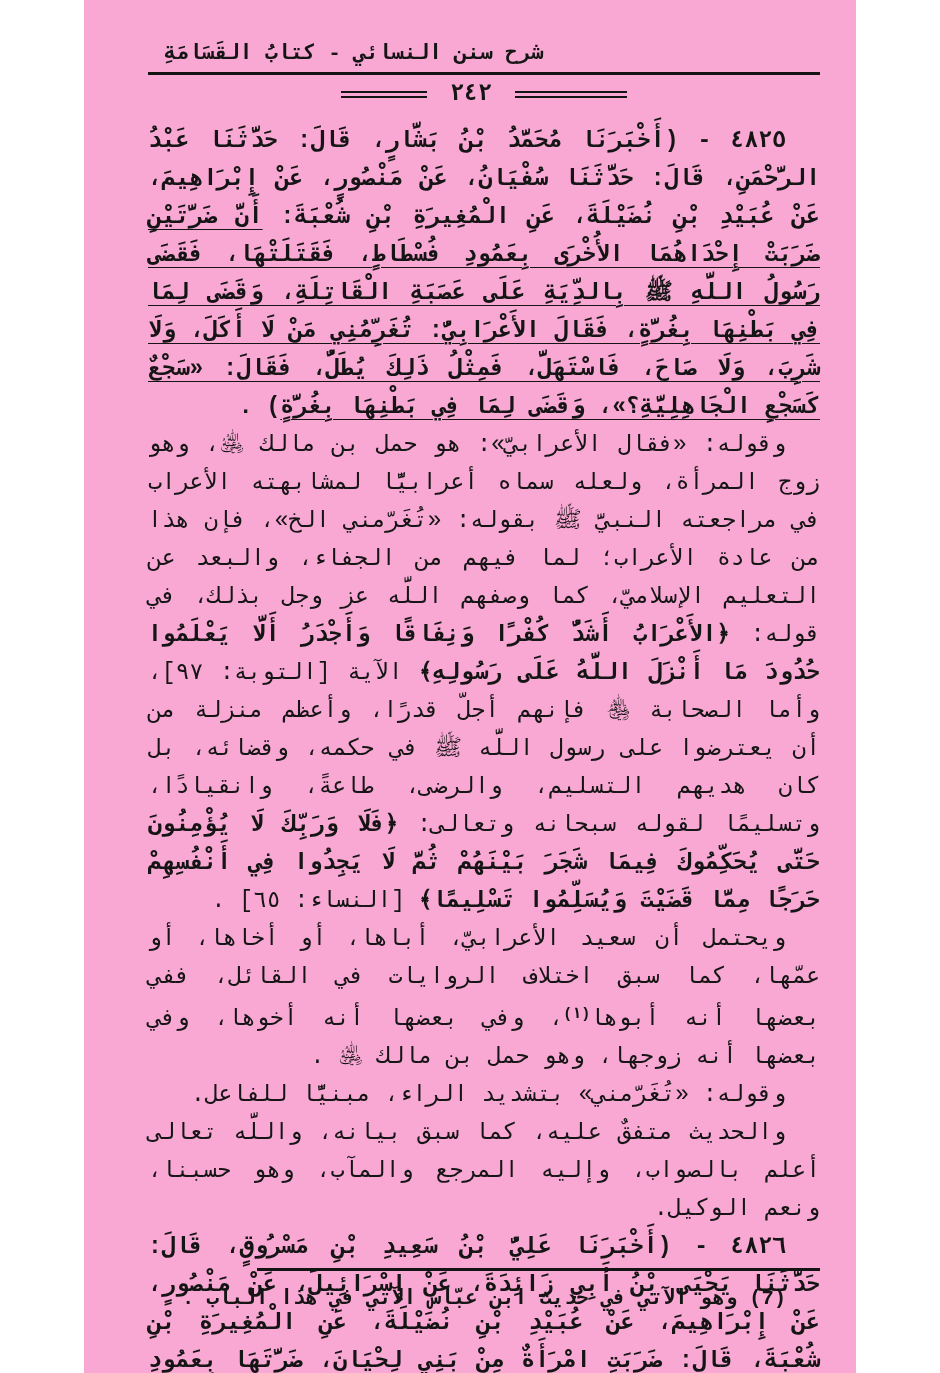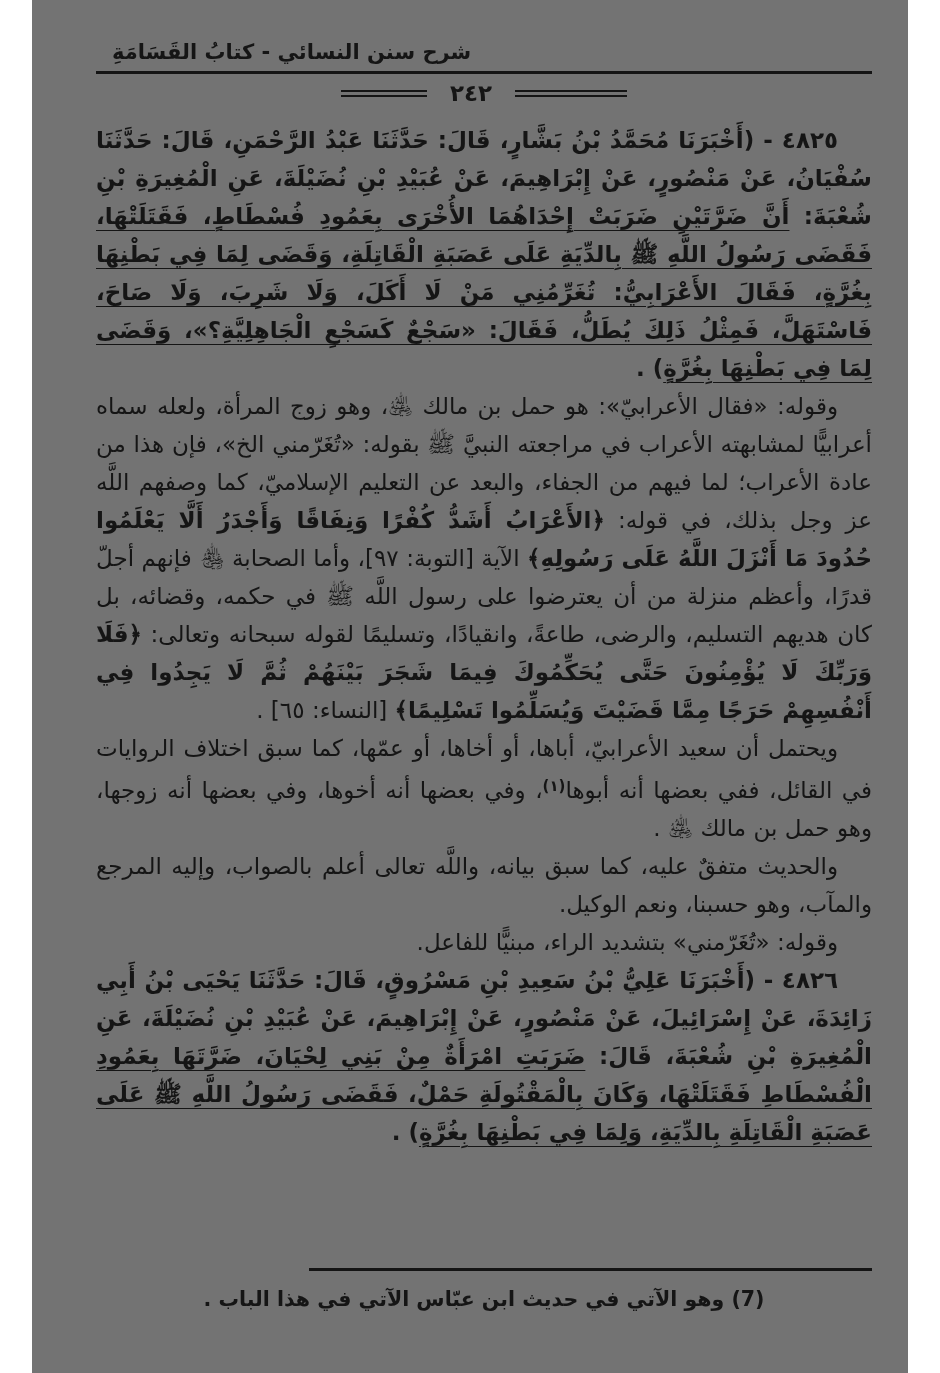--- a/index.html
+++ b/index.html
@@ -1,28 +1,29 @@
 <!DOCTYPE html>
 <html lang="ar" dir="rtl"><head>
 <meta charset="utf-8">
 <style>
   * { margin: 0; padding: 0; box-sizing: border-box; }
   html, body { background: #ffffff; }
   body { font-family: "DejaVu Sans", sans-serif; }
 
   .page {
     position: relative;
-    width: 876px;
+    width: 772px;
     height: 1373px;
     margin: 0 auto;
-    background: #737373;
+    background: #f9a8d4;
     color: #151515;
     direction: rtl;
     padding: 40px 36px 24px 64px;
     overflow: hidden;
+    font-family: Liberation Mono, monospace;
   }
 
   
   .header-title {
     text-align: left;           
     font-weight: bold;
     font-size: 21px;
     letter-spacing: 0.5px;
     padding-left: 16px;
   }
@@ -103,22 +104,22 @@
       <span class="dbl-line outer"></span>
       <span class="page-number">٢٤٢</span>
       <span class="dbl-line inner"></span>
     </div>
   </header>
 
   <main id="body-text">
       <p class="para"><span class="seg-hadith">٤٨٢٥ - (أَخْبَرَنَا مُحَمَّدُ بْنُ بَشَّارٍ، قَالَ: حَدَّثَنَا عَبْدُ الرَّحْمَنِ، قَالَ: حَدَّثَنَا سُفْيَانُ، عَنْ مَنْصُورٍ، عَنْ إِبْرَاهِيمَ، عَنْ عُبَيْدِ بْنِ نُضَيْلَةَ، عَنِ الْمُغِيرَةِ بْنِ شُعْبَةَ: </span><span class="seg-hadith-u">أَنَّ ضَرَّتَيْنِ ضَرَبَتْ إِحْدَاهُمَا الأُخْرَى بِعَمُودِ فُسْطَاطٍ، فَقَتَلَتْهَا، فَقَضَى رَسُولُ اللَّهِ ﷺ بِالدِّيَةِ عَلَى عَصَبَةِ الْقَاتِلَةِ، وَقَضَى لِمَا فِي بَطْنِهَا بِغُرَّةٍ، فَقَالَ الأَعْرَابِيُّ: تُغَرِّمُنِي مَنْ لَا أَكَلَ، وَلَا شَرِبَ، وَلَا صَاحَ، فَاسْتَهَلَّ، فَمِثْلُ ذَلِكَ يُطَلُّ، فَقَالَ: «سَجْعٌ كَسَجْعِ الْجَاهِلِيَّةِ؟»، وَقَضَى لِمَا فِي بَطْنِهَا بِغُرَّةٍ</span><span class="seg-hadith">) .</span></p>
       <p class="para"><span class="seg-normal">وقوله: «فقال الأعرابيّ»: هو حمل بن مالك ﵁، وهو زوج المرأة، ولعله سماه أعرابيًّا لمشابهته الأعراب في مراجعته النبيَّ ﷺ بقوله: «تُغَرّمني الخ»، فإن هذا من عادة الأعراب؛ لما فيهم من الجفاء، والبعد عن التعليم الإسلاميّ، كما وصفهم اللَّه عز وجل بذلك، في قوله: </span><span class="seg-quran">﴿الأَعْرَابُ أَشَدُّ كُفْرًا وَنِفَاقًا وَأَجْدَرُ أَلَّا يَعْلَمُوا حُدُودَ مَا أَنْزَلَ اللَّهُ عَلَى رَسُولِهِ﴾</span><span class="seg-normal"> الآية [التوبة: ٩٧]، وأما الصحابة ﵃ فإنهم أجلّ قدرًا، وأعظم منزلة من أن يعترضوا على رسول اللَّه ﷺ في حكمه، وقضائه، بل كان هديهم التسليم، والرضى، طاعةً، وانقيادًا، وتسليمًا لقوله سبحانه وتعالى: </span><span class="seg-quran">﴿فَلَا وَرَبِّكَ لَا يُؤْمِنُونَ حَتَّى يُحَكِّمُوكَ فِيمَا شَجَرَ بَيْنَهُمْ ثُمَّ لَا يَجِدُوا فِي أَنْفُسِهِمْ حَرَجًا مِمَّا قَضَيْتَ وَيُسَلِّمُوا تَسْلِيمًا﴾</span><span class="seg-normal"> [النساء: ٦٥] .</span></p>
       <p class="para"><span class="seg-normal">ويحتمل أن سعيد الأعرابيّ، أباها، أو أخاها، أو عمّها، كما سبق اختلاف الروايات في القائل، ففي بعضها أنه أبوها</span><span class="seg-fnref">(١)</span><span class="seg-normal">، وفي بعضها أنه أخوها، وفي بعضها أنه زوجها، وهو حمل بن مالك ﵁ .</span></p>
+      <p class="para"><span class="seg-normal">وقوله: «تُغَرّمني» بتشديد الراء، مبنيًّا للفاعل.</span></p>
       <p class="para"><span class="seg-normal">والحديث متفقٌ عليه، كما سبق بيانه، واللَّه تعالى أعلم بالصواب، وإليه المرجع والمآب، وهو حسبنا، ونعم الوكيل.</span></p>
-      <p class="para"><span class="seg-normal">وقوله: «تُغَرّمني» بتشديد الراء، مبنيًّا للفاعل.</span></p>
       <p class="para"><span class="seg-hadith">٤٨٢٦ - (أَخْبَرَنَا عَلِيُّ بْنُ سَعِيدِ بْنِ مَسْرُوقٍ، قَالَ: حَدَّثَنَا يَحْيَى بْنُ أَبِي زَائِدَةَ، عَنْ إِسْرَائِيلَ، عَنْ مَنْصُورٍ، عَنْ إِبْرَاهِيمَ، عَنْ عُبَيْدِ بْنِ نُضَيْلَةَ، عَنِ الْمُغِيرَةِ بْنِ شُعْبَةَ، قَالَ: </span><span class="seg-hadith-u">ضَرَبَتِ امْرَأَةٌ مِنْ بَنِي لِحْيَانَ، ضَرَّتَهَا بِعَمُودِ الْفُسْطَاطِ فَقَتَلَتْهَا، وَكَانَ بِالْمَقْتُولَةِ حَمْلٌ، فَقَضَى رَسُولُ اللَّهِ ﷺ عَلَى عَصَبَةِ الْقَاتِلَةِ بِالدِّيَةِ، وَلِمَا فِي بَطْنِهَا بِغُرَّةٍ</span><span class="seg-hadith">) .</span></p>
     </main>
 
   <footer>
     <div class="footnote-rule"></div>
     <div class="footnote">(7) وهو الآتي في حديث ابن عبّاس الآتي في هذا الباب .</div>
   </footer>
 
 </div>
 

